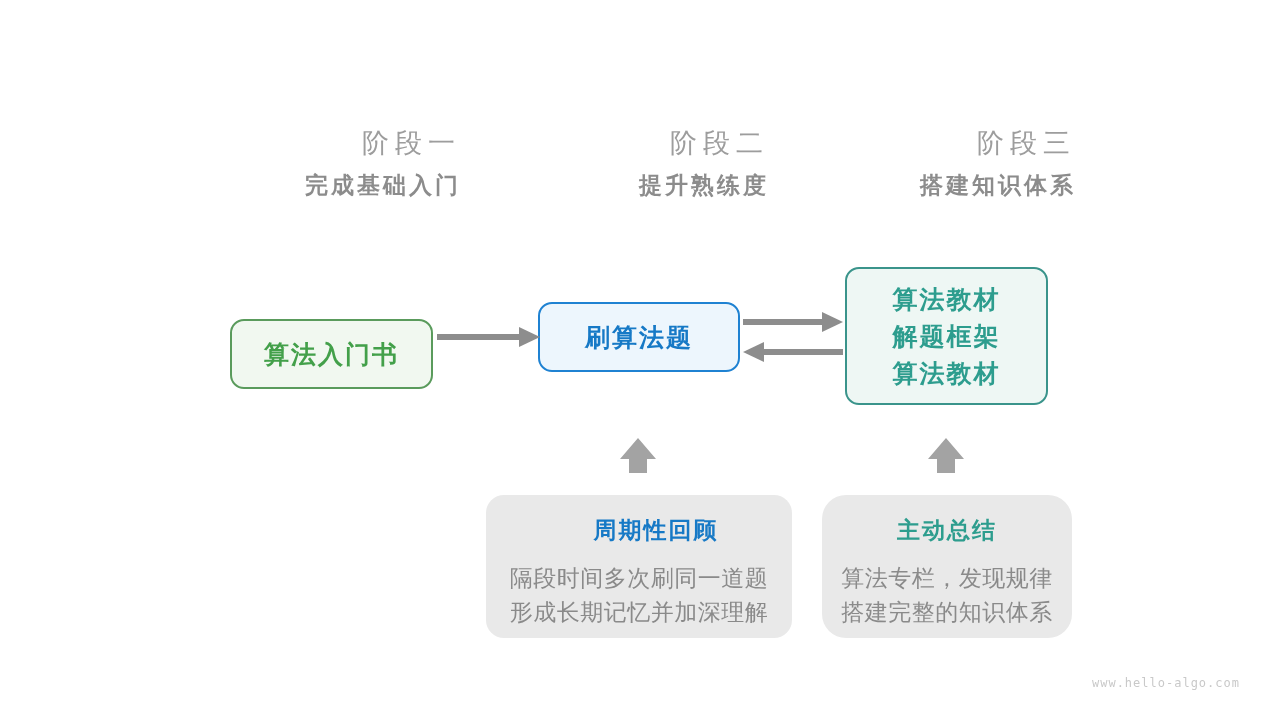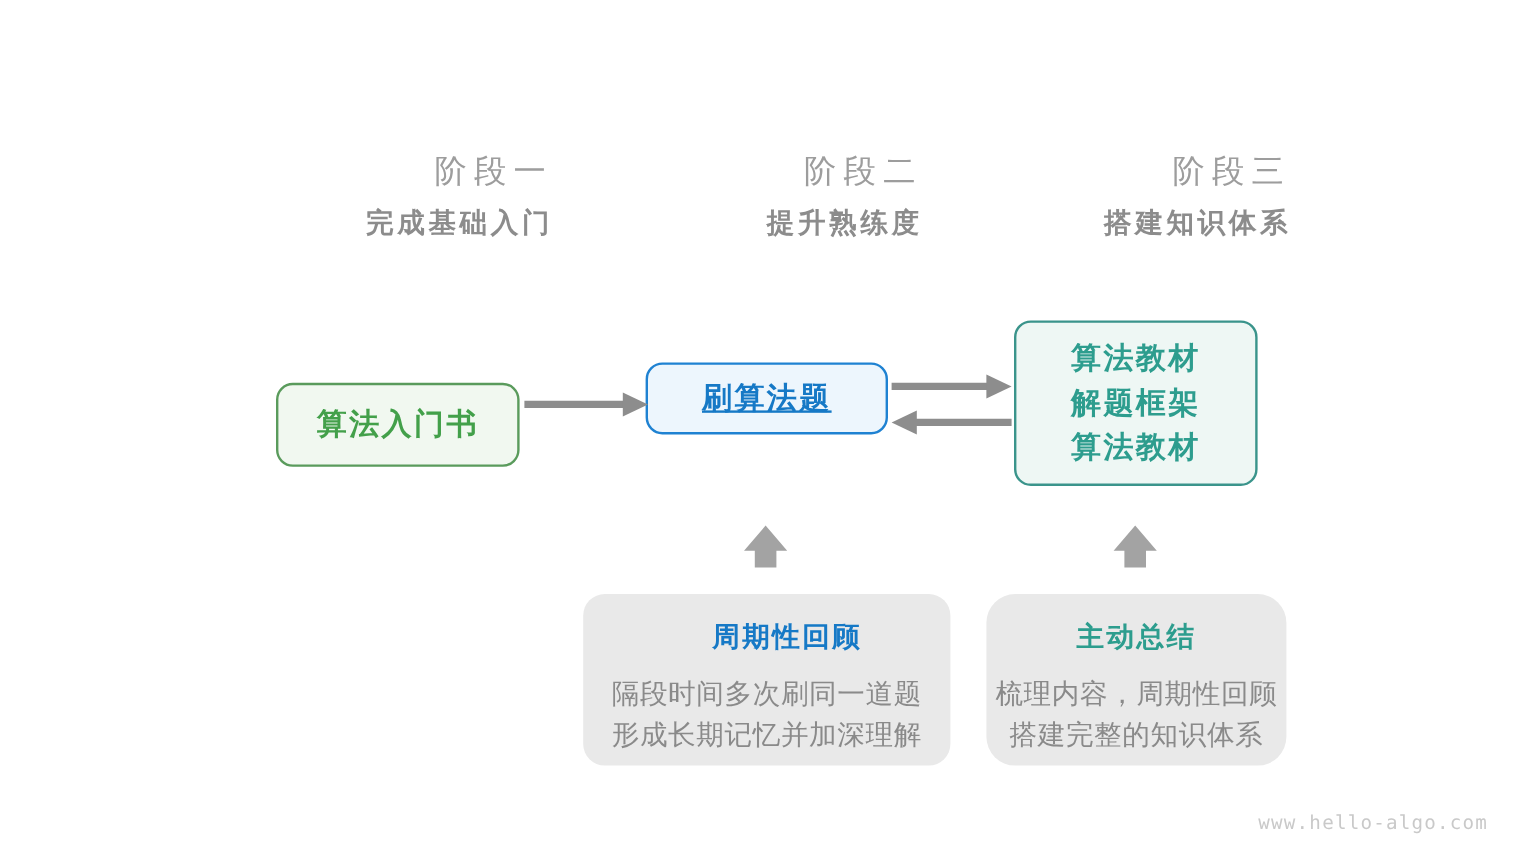--- a/index.html
+++ b/index.html
@@ -105,21 +105,21 @@
     line-height: 34px;
     letter-spacing: 0.5px;
   }
 
   
   .watermark {
     position: absolute;
     right: 40px;
     top: 676px;
     font-family: "DejaVu Sans Mono", monospace;
-    font-size: 16px;
+    font-size: 12px;
     color: #c9c9c9;
     letter-spacing: 1px;
   }
 </style>
 </head>
 <body>
 
 <div id="canvas">
 
   <div class="stage" style="left:201px; top:127px;">
@@ -132,21 +132,21 @@
   </div>
   <div class="stage" style="left:816px; top:127px;">
     <div class="stage-title">阶段三</div>
     <div class="stage-subtitle">搭建知识体系</div>
   </div>
 
   <div class="node node-green" style="left:230px; top:302px; width:203px; height:70px;margin-top:17px;">
     <span class="node-line">算法入门书</span>
   </div>
 
-  <div class="node node-blue" style="left:538px; top:302px; width:202px; height:60px;text-decoration:underline;">
+  <div class="node node-blue" style="left:538px; top:302px; width:202px; height:70px;">
     <span class="node-line">刷算法题</span>
   </div>
 
   <div class="node node-teal" style="left:845px; top:267px; width:203px; height:138px;">
     <span class="node-line">算法教材</span>
     <span class="node-line">解题框架</span>
     <span class="node-line">算法教材</span>
   </div>
 
   <svg id="arrow-layer">
@@ -179,20 +179,20 @@
     <div class="panel-title blue">周期性回顾</div>
     <div class="panel-body">
       <div>隔段时间多次刷同一道题</div>
       <div>形成长期记忆并加深理解</div>
     </div>
   </div>
 
   <div class="panel" style="left:822px; top:495px; width:250px; height:143px;border-radius:24px;">
     <div class="panel-title teal">主动总结</div>
     <div class="panel-body">
-      <div>梳理内容，周期性回顾</div>
+      <div>算法专栏，发现规律</div>
       <div>搭建完整的知识体系</div>
     </div>
   </div>
 
   <div class="watermark">www.hello-algo.com</div>
 
 </div>
 
 </body></html>

